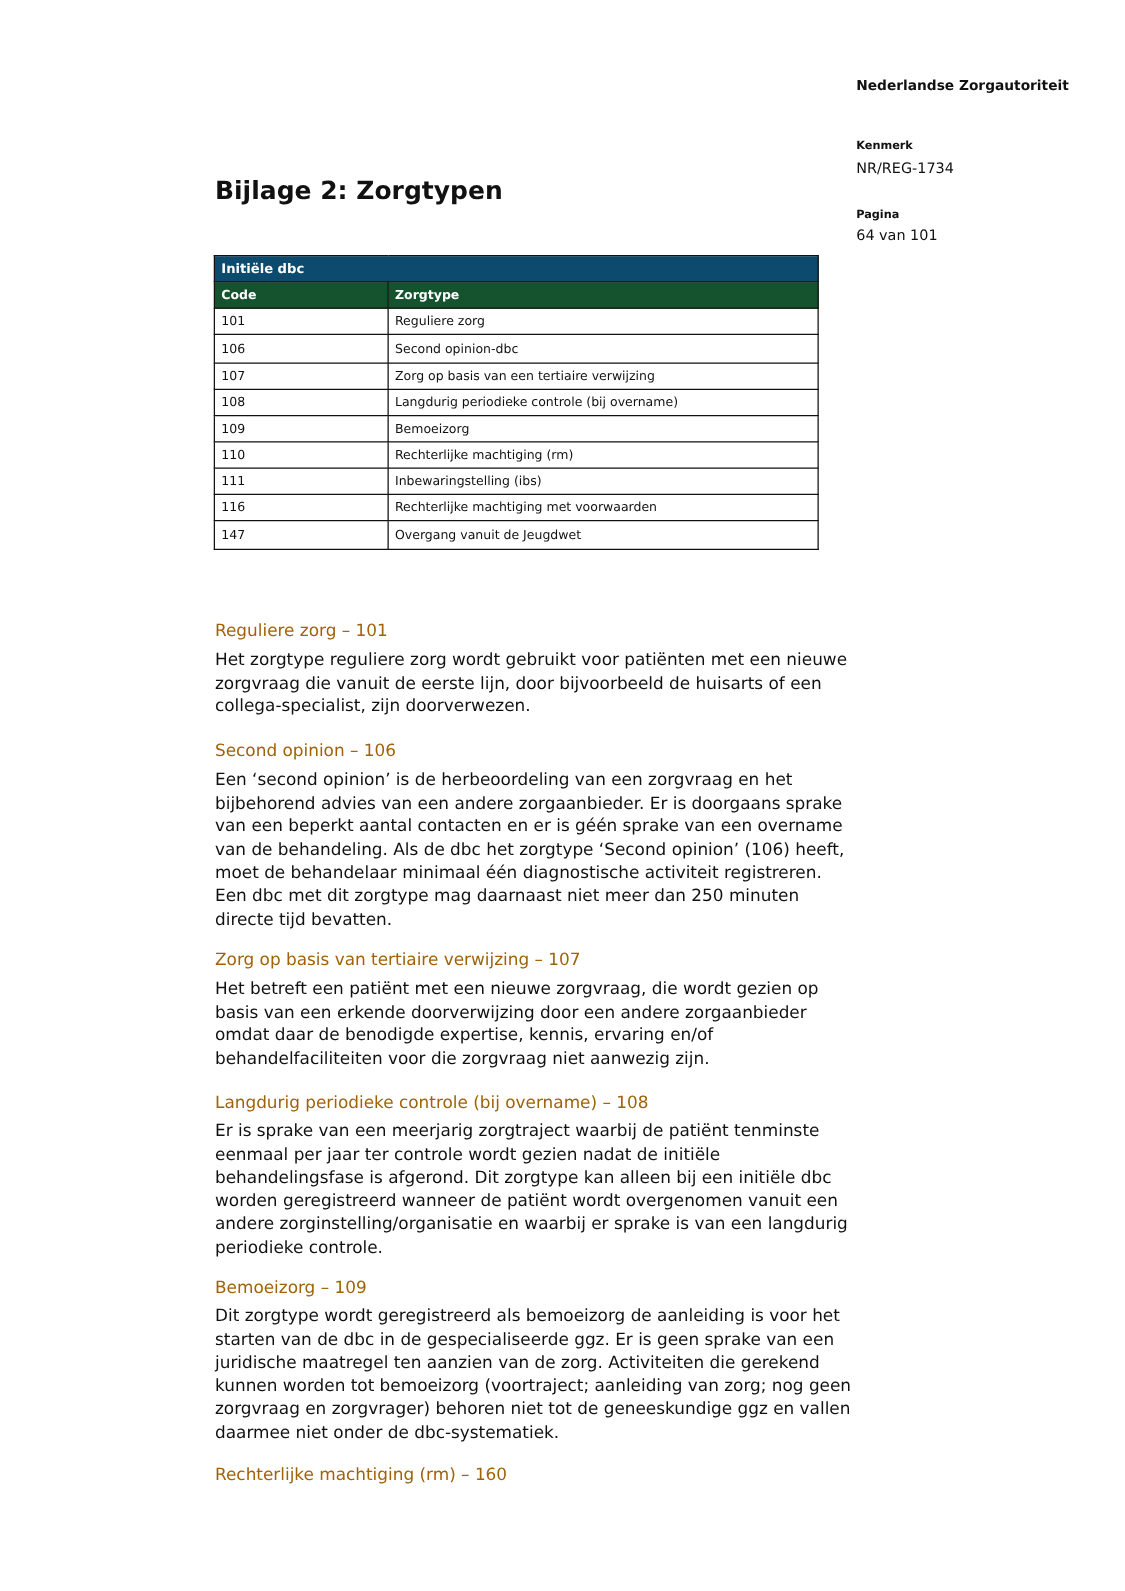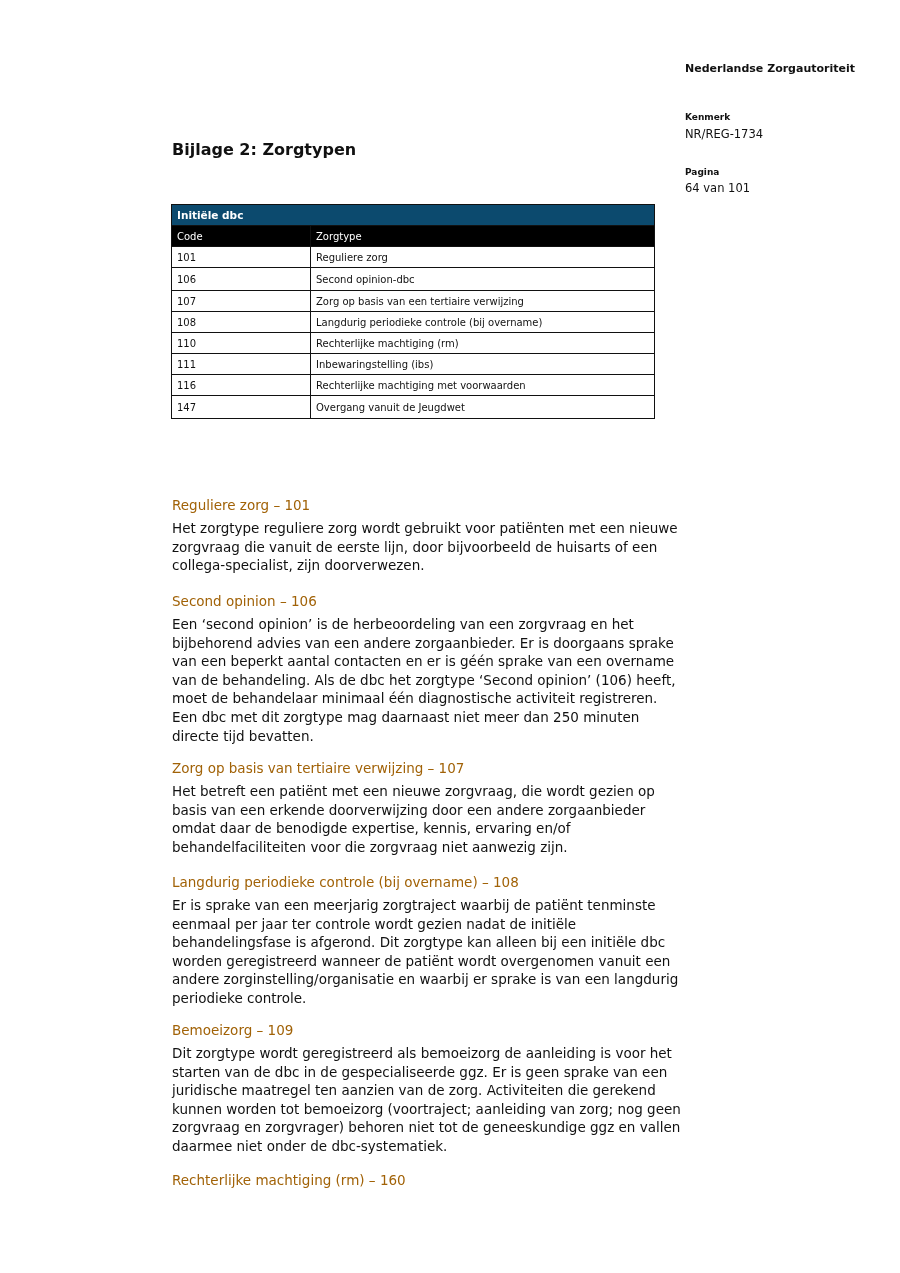--- a/index.html
+++ b/index.html
@@ -1,26 +1,26 @@
 <!DOCTYPE html>
 <html><head>
 <meta charset="utf-8">
 <style>
   html, body { margin: 0; padding: 0; background: #ffffff; }
   body { width: 900px; height: 1273px; position: relative; overflow: hidden;
          font-family: "DejaVu Sans", sans-serif; color: #111; }
   .org { position: absolute; left: 685px; top: 62px; font-size: 11px; font-weight: bold; color: #111; }
   .meta-label { position: absolute; left: 685px; font-size: 9px; font-weight: bold; color: #111; text-align: right; }
   .meta-value { position: absolute; left: 685px; font-size: 11.5px; color: #111; }
-  .title { position: absolute; left: 172px; top: 140px; font-size: 16px; font-weight: bold; color: #111; margin: 0; }
+  .title { position: absolute; left: 172px; top: 140px; font-size: 20px; font-weight: bold; color: #111; margin: 0; }
   table.zt { position: absolute; left: 171px; top: 204px; width: 484px; border-collapse: collapse;
              font-size: 10px; }
   table.zt td, table.zt th { border: 1.5px solid #111; padding: 0 5px; text-align: left; }
   .zt .cap td { background: #0c4a6e; color: #fff; font-weight: bold; height: 20px; font-size: 10.5px; }
-  .zt .hdr th { background: #000000; color: #fff; font-weight: normal; height: 20px; }
+  .zt .hdr th { background: #14532d; color: #fff; font-weight: bold; height: 20px; }
   .zt .row td { height: 20px; color: #111; }
   .zt .row.tall td { height: 22px; }
   .zt td.code { width: 128px; }
   .section { position: absolute; left: 172px; width: 510px; }
   .sec-h { font-size: 13.5px; margin: 0 0 6px 0; color: #a16207; }
   .sec-p { font-size: 13.5px; line-height: 18.6px; margin: 0; color: #111; }
 </style>
 </head>
 <body>
 
@@ -49,20 +49,24 @@
         <td class="code">106</td>
         <td>Second opinion-dbc</td>
       </tr>
   <tr class="row">
         <td class="code">107</td>
         <td>Zorg op basis van een tertiaire verwijzing</td>
       </tr>
   <tr class="row">
         <td class="code">108</td>
         <td>Langdurig periodieke controle (bij overname)</td>
+      </tr>
+  <tr class="row">
+        <td class="code">109</td>
+        <td>Bemoeizorg</td>
       </tr>
   <tr class="row">
         <td class="code">110</td>
         <td>Rechterlijke machtiging (rm)</td>
       </tr>
   <tr class="row">
         <td class="code">111</td>
         <td>Inbewaringstelling (ibs)</td>
       </tr>
   <tr class="row">

